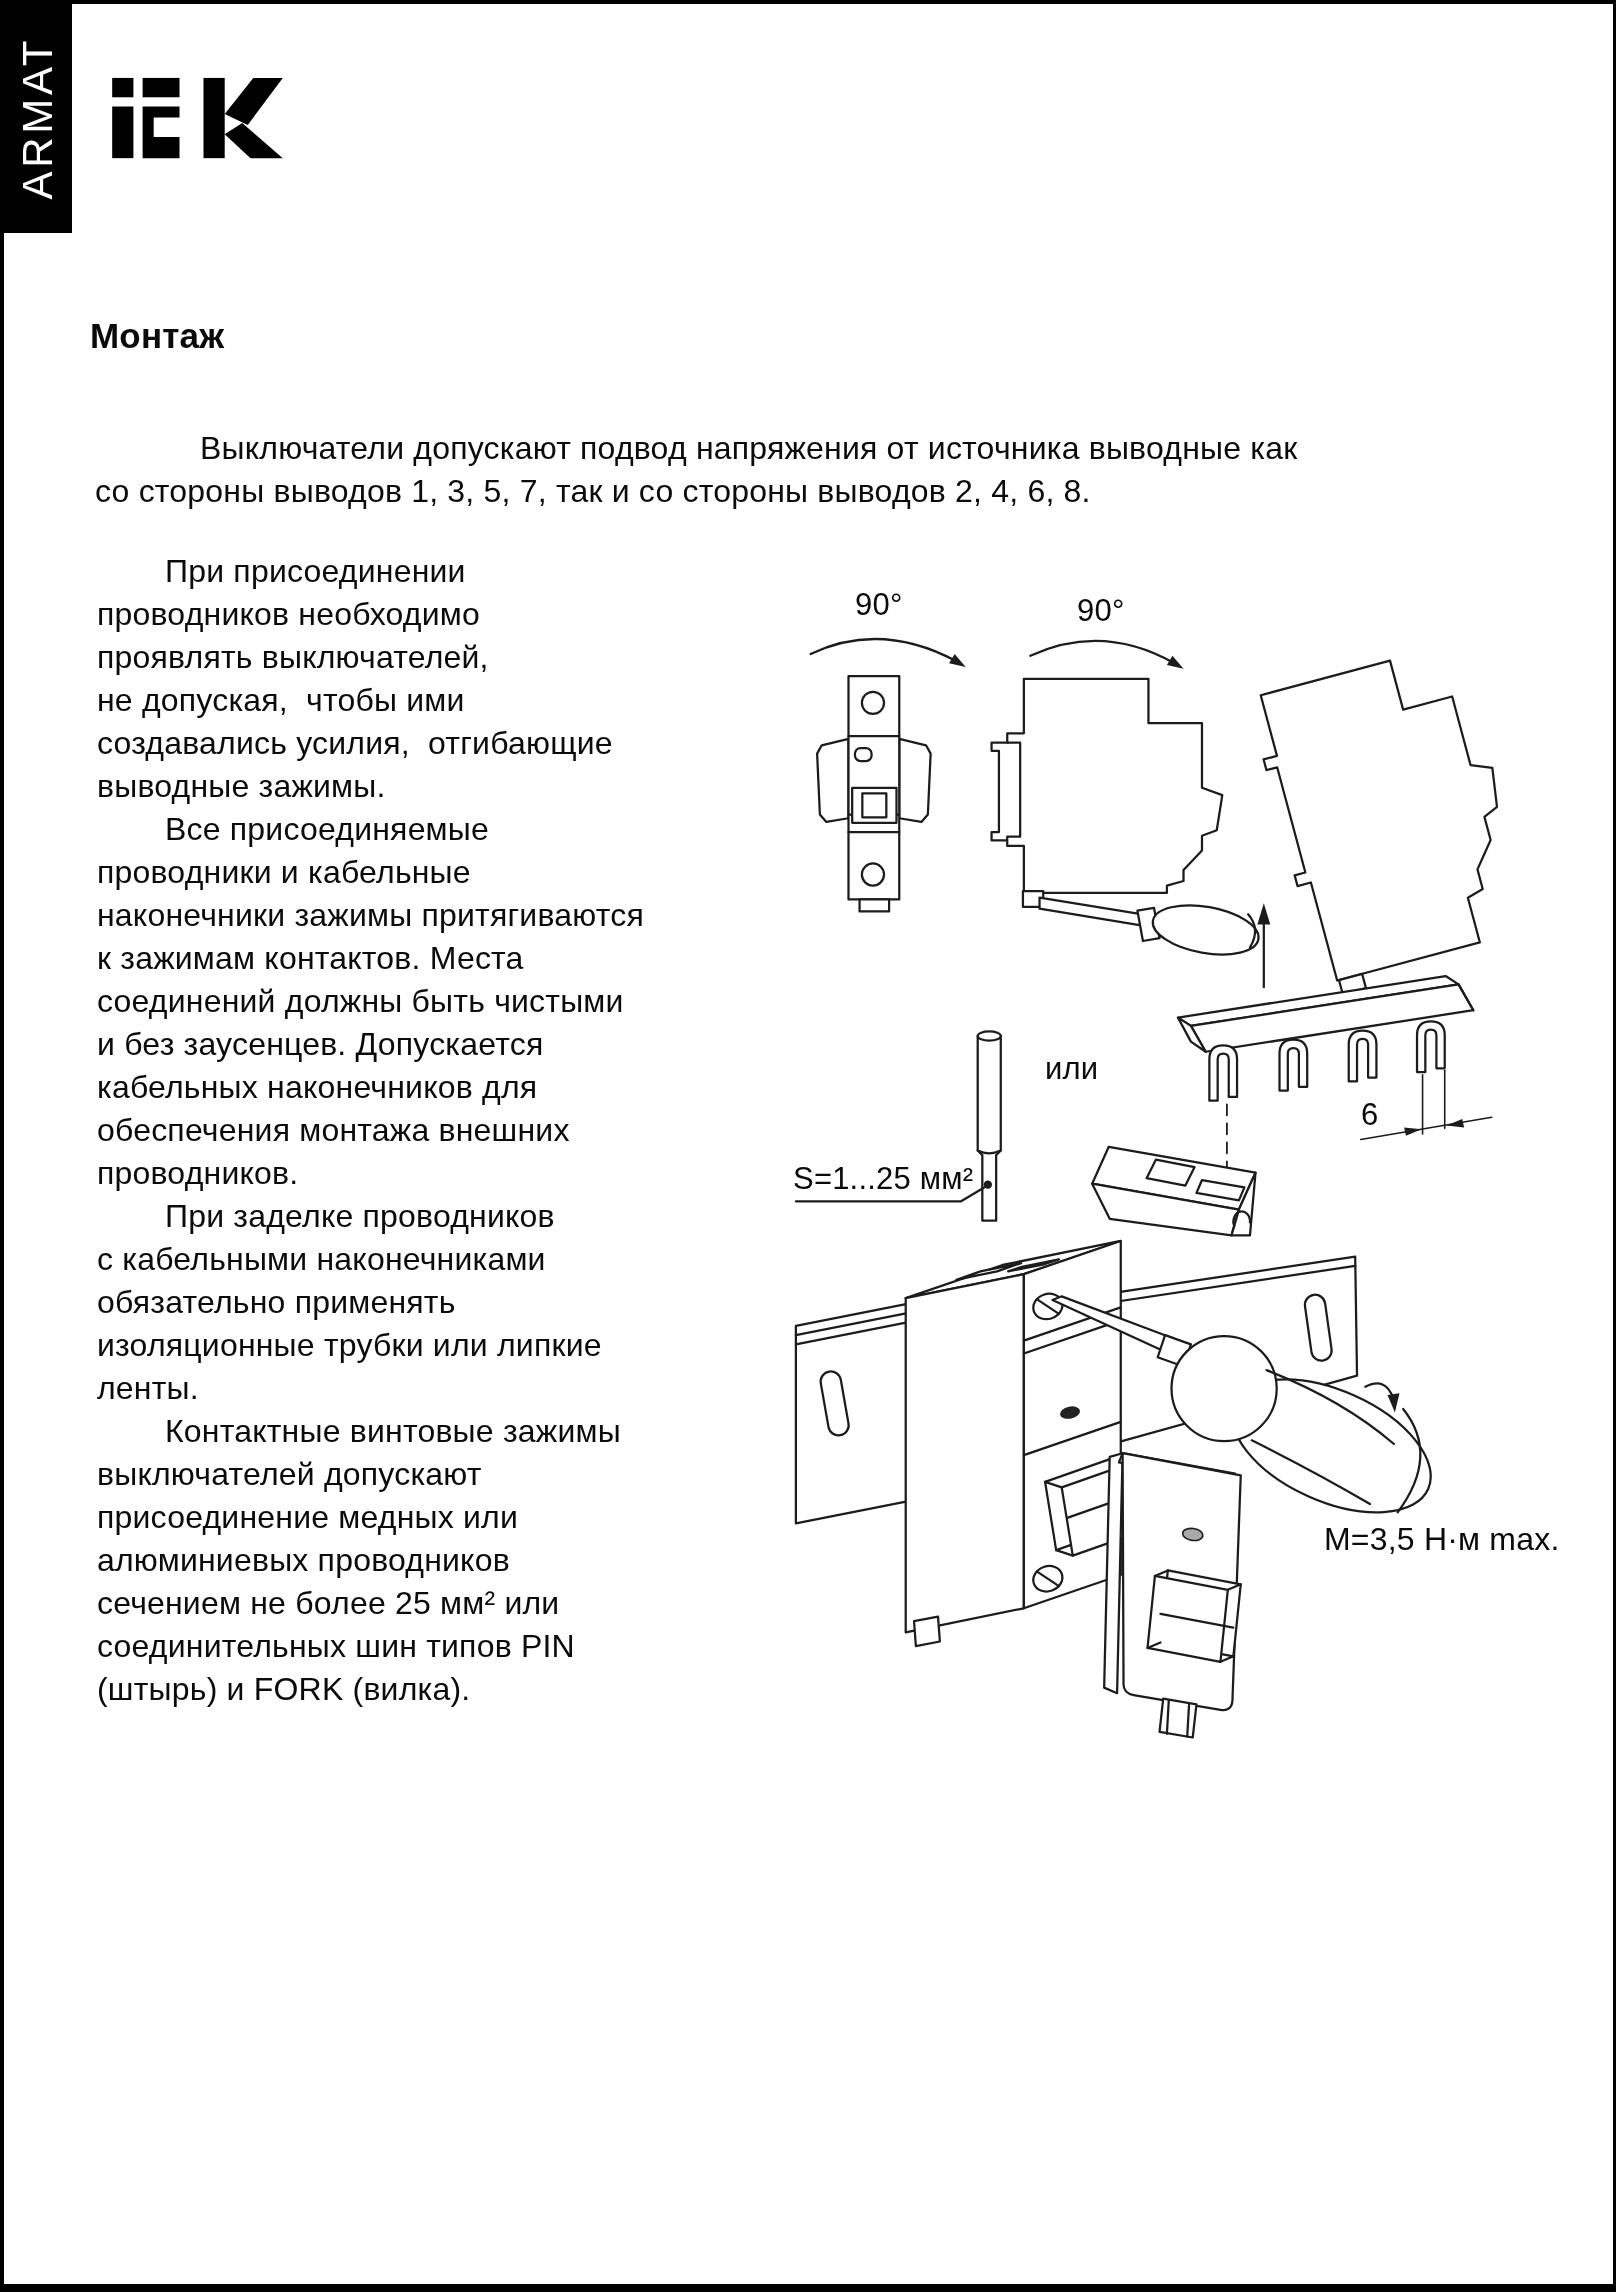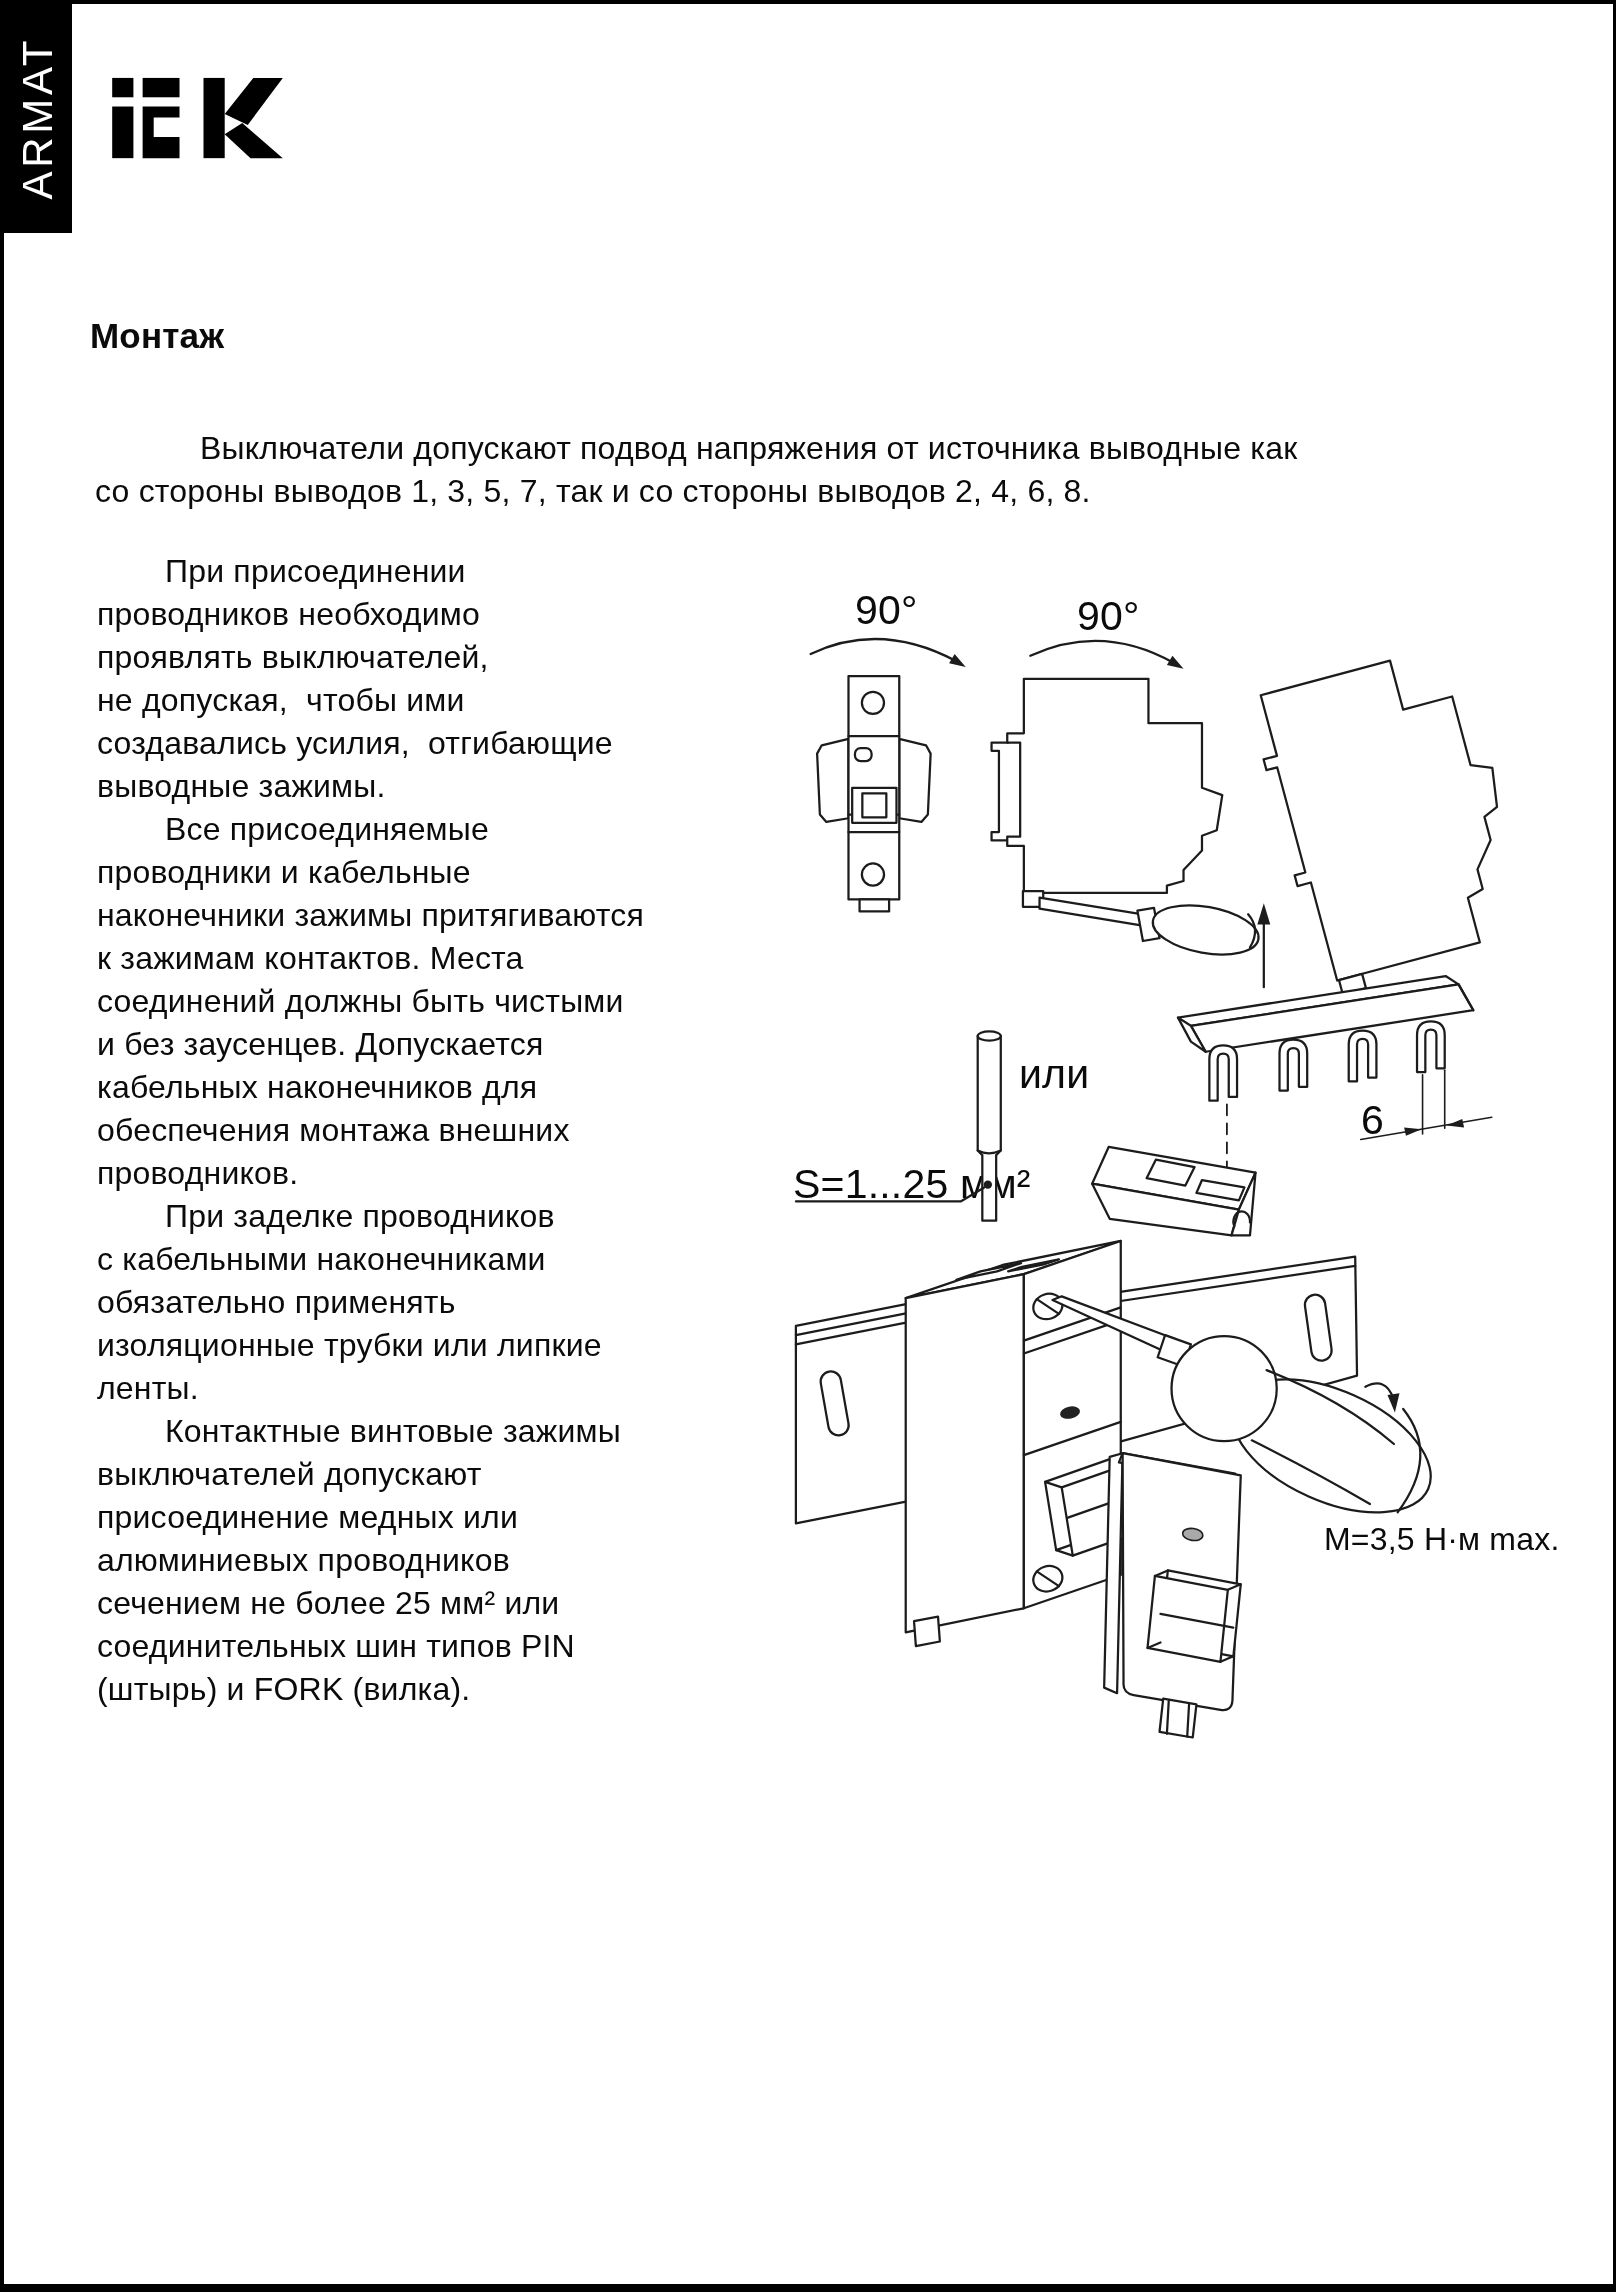--- a/index.html
+++ b/index.html
@@ -19,21 +19,21 @@
     writing-mode:vertical-rl;transform:rotate(180deg);
     color:#fff;font-size:42px;letter-spacing:3.7px;font-weight:400;white-space:pre;
   }
   .heading{left:86px;top:312px;font-size:35px;font-weight:bold;letter-spacing:0.2px;}
   .bodytext{font-size:32px;letter-spacing:0.2px;}
   .bodytext .line{height:43px;line-height:43px;white-space:pre;}
   .intro{left:91px;top:423px;width:1458px;}
   .intro .line.first{padding-left:105px;}
   .column{left:93px;top:546px;width:720px;}
   .column .line.first{padding-left:68px;}
-  .fig-label{position:absolute;font-size:41px;letter-spacing:0.2px;white-space:pre;}
+  .fig-label{position:absolute;font-size:31px;letter-spacing:0.2px;white-space:pre;}
   svg.art{position:absolute;left:0;top:0;}
   svg.art *{vector-effect:non-scaling-stroke;}
 </style>
 </head>
 <body>
 
 <div class="page">
 
   <div class="abs brand-bar">
     <span>ARMAT</span>
@@ -91,21 +91,21 @@
         <div class="line">присоединение медных или</div>
         <div class="line">алюминиевых проводников</div>
         <div class="line">сечением не более 25 мм² или</div>
         <div class="line">соединительных шин типов PIN</div>
         <div class="line">(штырь) и FORK (вилка).</div>
       </div>
     </div>
 
   <div class="fig-label" style="left:851px;top:583px;">90°</div>
   <div class="fig-label" style="left:1073px;top:589px;">90°</div>
-  <div class="fig-label" style="left:1015px;top:1047px;">или</div>
+  <div class="fig-label" style="left:1041px;top:1047px;">или</div>
   <div class="fig-label" style="left:789px;top:1157px;">S=1...25 мм²</div>
   <div class="fig-label" style="left:1357px;top:1093px;">6</div>
   <div class="fig-label" style="left:1286px;top:1517px;font-size:32px;margin-left:34px;">M=3,5 Н·м max.</div>
 
   <svg class="art" width="1617" height="2293" viewBox="0 0 1752 2484" fill="none" stroke="#1c1c1c" stroke-width="2.25" stroke-linejoin="round" stroke-linecap="round">
 
     <g>
 
       <path d="M874 704 Q950 668 1032 712"></path>
       <polygon points="1042,718 1024,714 1030,704" fill="#1c1c1c" stroke="none"></polygon>

